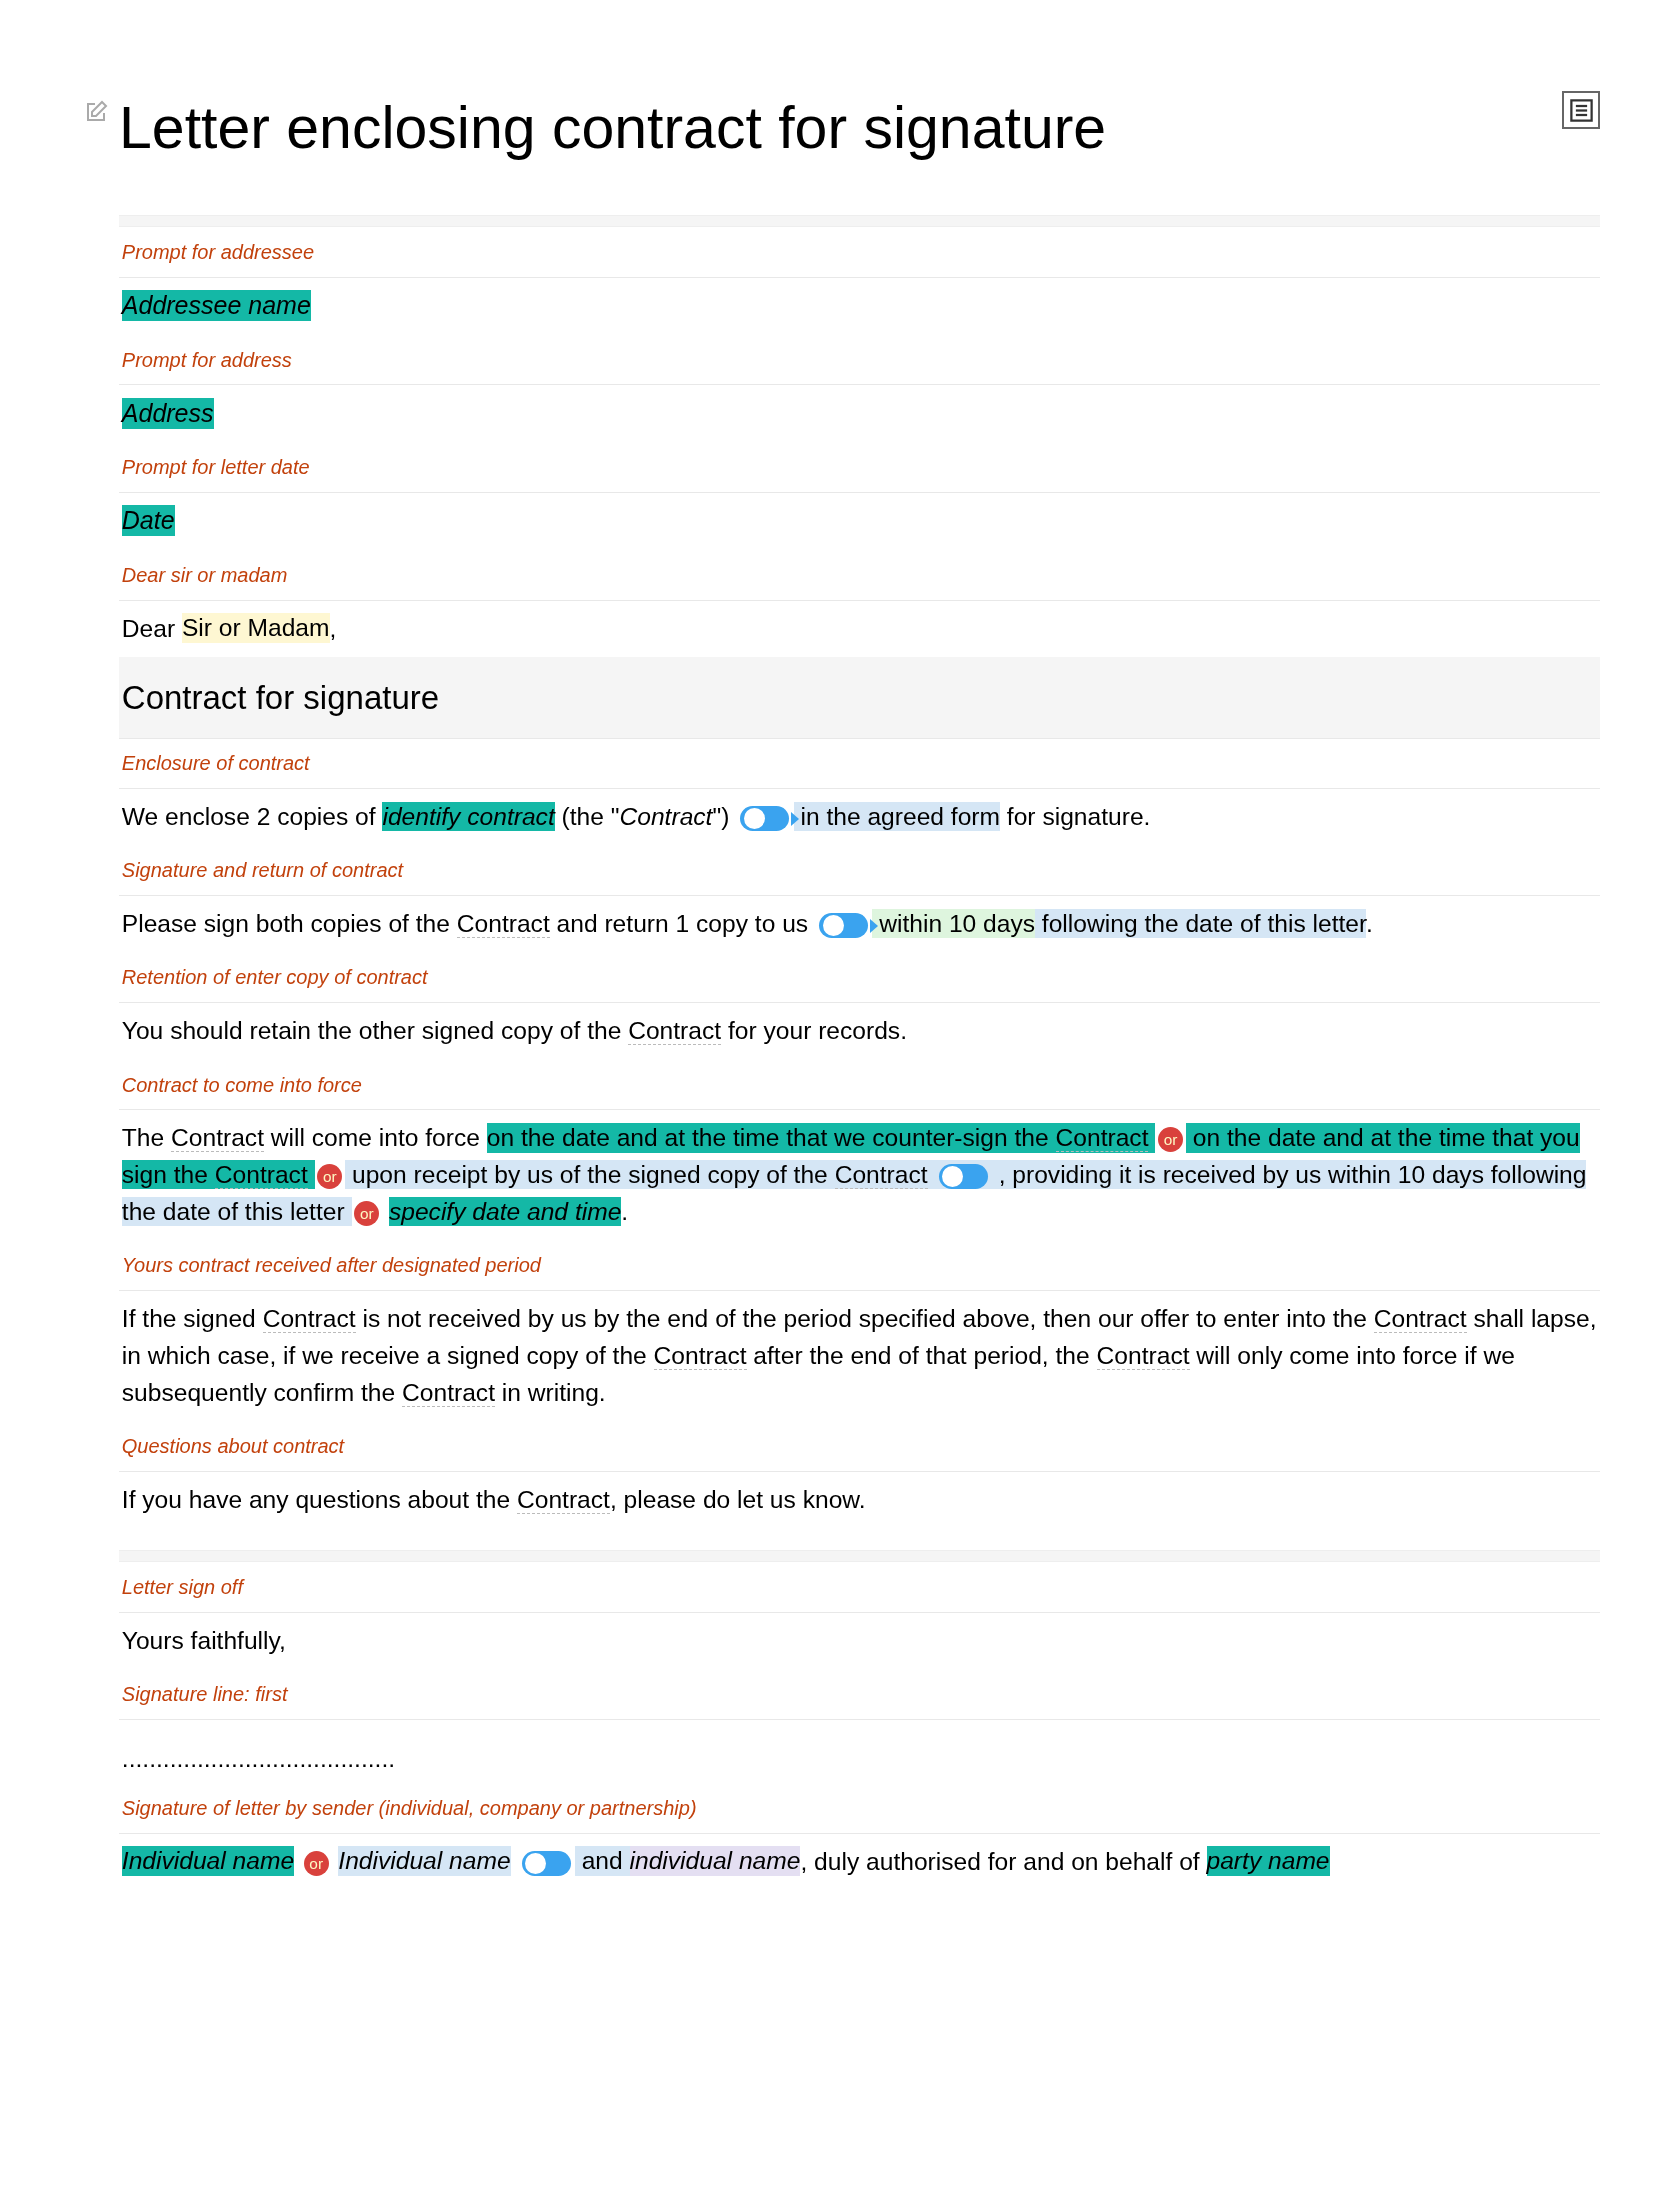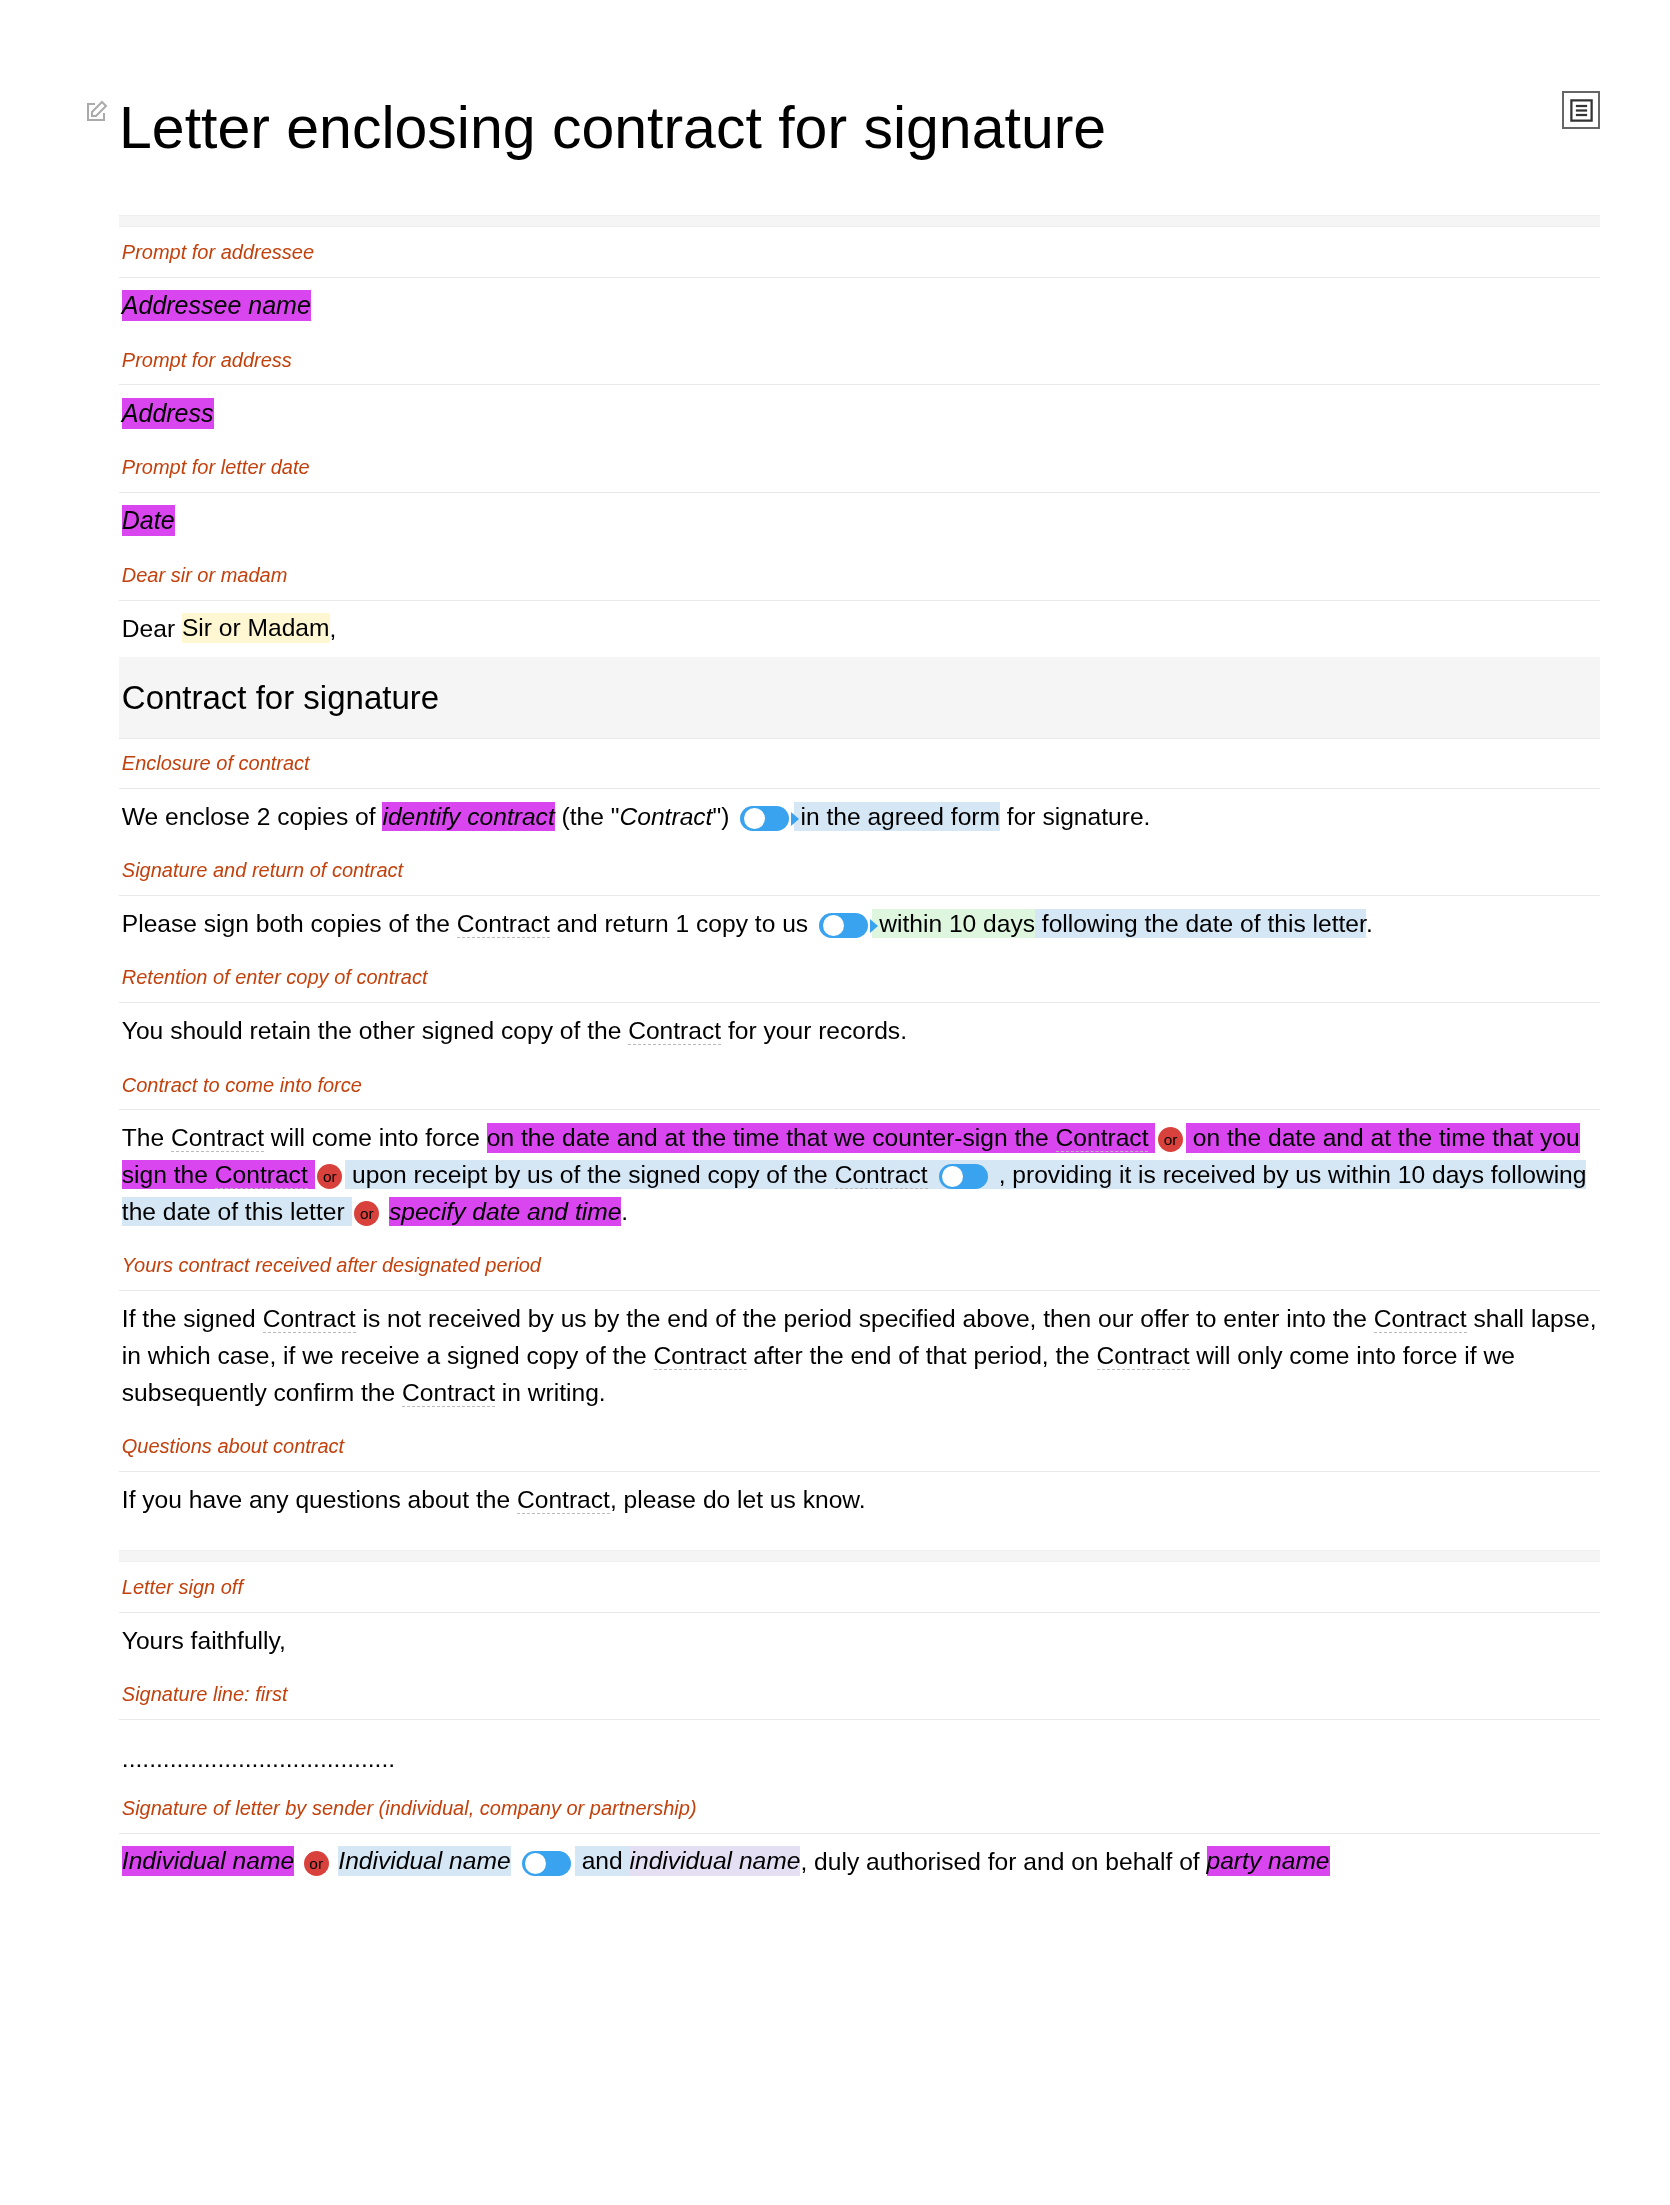--- a/index.html
+++ b/index.html
@@ -18,31 +18,31 @@
   .header-icon svg { width: 24px; height: 24px; }
   .title { font-size: 59px; font-weight: normal; flex: 1; }
   .toc-btn { width: 38px; height: 38px; border: 2.1px solid #666; display: flex; align-items: center; justify-content: center; margin-top: 7px; }
   .toc-btn svg { width: 27px; height: 27px; }
   .content { margin-left: 35px; }
   .gap { height: 12.6px; background: #f5f5f5; border-top: 0.7px solid #eee; border-bottom: 0.7px solid #eee; }
   .section-label { color: #c2410c; font-style: italic; font-size: 20px; padding: 9.8px 2.8px; border-bottom: 0.7px solid #e8e8e8; }
   .field-value { font-style: italic; padding: 9.8px 2.8px; }
   .body-text { padding: 9.8px 2.8px; font-size: 24.6px; }
   .subject-bar { background: #f5f5f5; padding: 15.4px 2.8px; font-size: 33px; border-bottom: 0.7px solid #e8e8e8; }
-  .hl-pink { background: #d946ef; display: inline; padding: 1.4px 0; }
+  .hl-pink { background: #14b8a6; display: inline; padding: 1.4px 0; }
   .hl-yellow { background: #fef7d2; display: inline; padding: 1.4px 0; }
   .hl-blue { background: #d5e6f5; display: inline; padding: 1.4px 0; }
   .hl-green { background: #def5de; display: inline; padding: 1.4px 0; }
   .hl-purple { background: #e4dff2; display: inline; padding: 1.4px 0; }
   .ital { font-style: italic; }
   .def-link { border-bottom: 1.4px dashed #bbb; }
   .or-badge {
     display: inline-block;
     background: #d9413c;
-    color: #000000;
+    color: #fef9c3;
     border-radius: 50%;
     width: 25px; height: 25px;
     font-size: 15.4px;
     text-align: center;
     line-height: 25px;
     vertical-align: middle;
     margin: 0 2.8px;
   }
   .toggle {
     display: inline-block;

